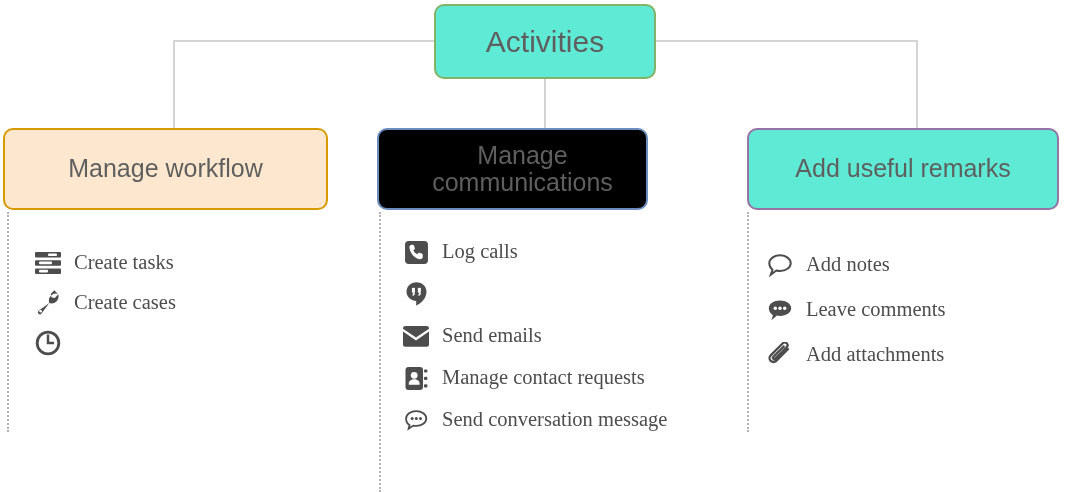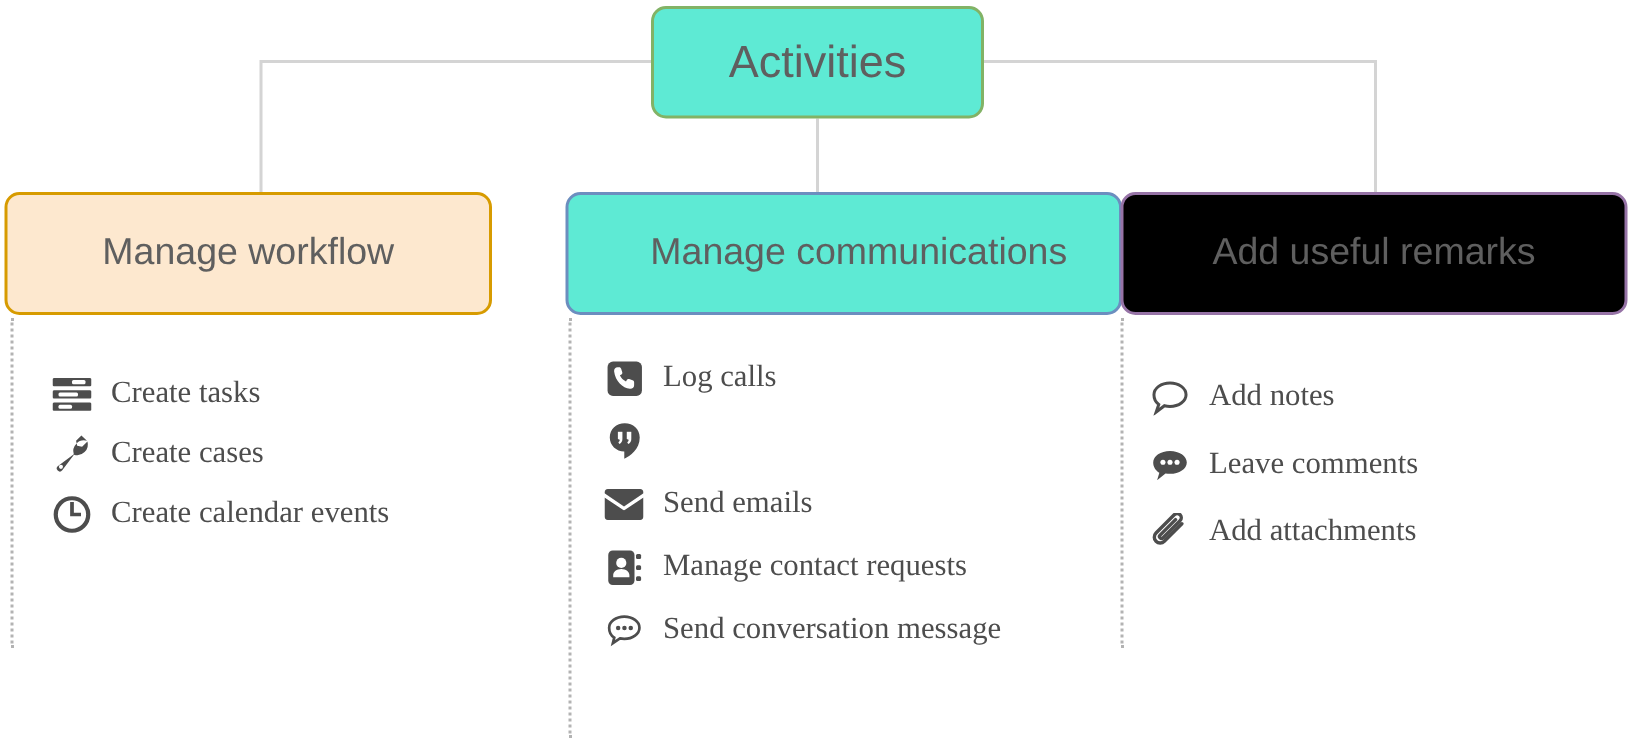--- a/index.html
+++ b/index.html
@@ -63,32 +63,32 @@
     left: 3px;
     top: 128px;
     width: 325px;
     height: 82px;
     background: #fde8cf;
     border-color: #d79b00;
   }
   #node-communications {
     left: 377px;
     top: 128px;
-    width: 371px;
+    width: 271px;
     height: 82px;
-    background: #5eead4;
+    background: #000000;
     border-color: #6c8ebf;
     padding-left: 20px;
   }
   #node-remarks {
     left: 747px;
     top: 128px;
-    width: 338px;
+    width: 312px;
     height: 82px;
-    background: #000000;
+    background: #5eead4;
     border-color: #9673a6;
   }
   #node-workflow .node-label,
   #node-communications .node-label,
   #node-remarks .node-label { font-size: 25px; }
 
   
   .dotted-sep {
     position: absolute;
     width: 0;
@@ -193,21 +193,20 @@
       <span class="item-text">Create cases</span>
     </div>
 
     <div class="list-item">
       <span class="item-icon">
         <svg width="26" height="26" viewBox="0 0 24 24">
           <circle cx="12" cy="12" r="10" fill="none" stroke="#4d4d4d" stroke-width="2.6"></circle>
           <path d="M12 5.4 L12 12 L16.4 12" fill="none" stroke="#4d4d4d" stroke-width="2.3" stroke-linecap="square"></path>
         </svg>
       </span>
-      <span class="item-text">Create calendar events</span>
     </div>
 
   </div>
 
   <div class="item-list" id="list-communications">
 
     <div class="list-item">
       <span class="item-icon">
         <svg width="25" height="25" viewBox="0 0 24 24">
           <rect x="1" y="1" width="22" height="22" rx="3.5" fill="#4d4d4d"></rect>

